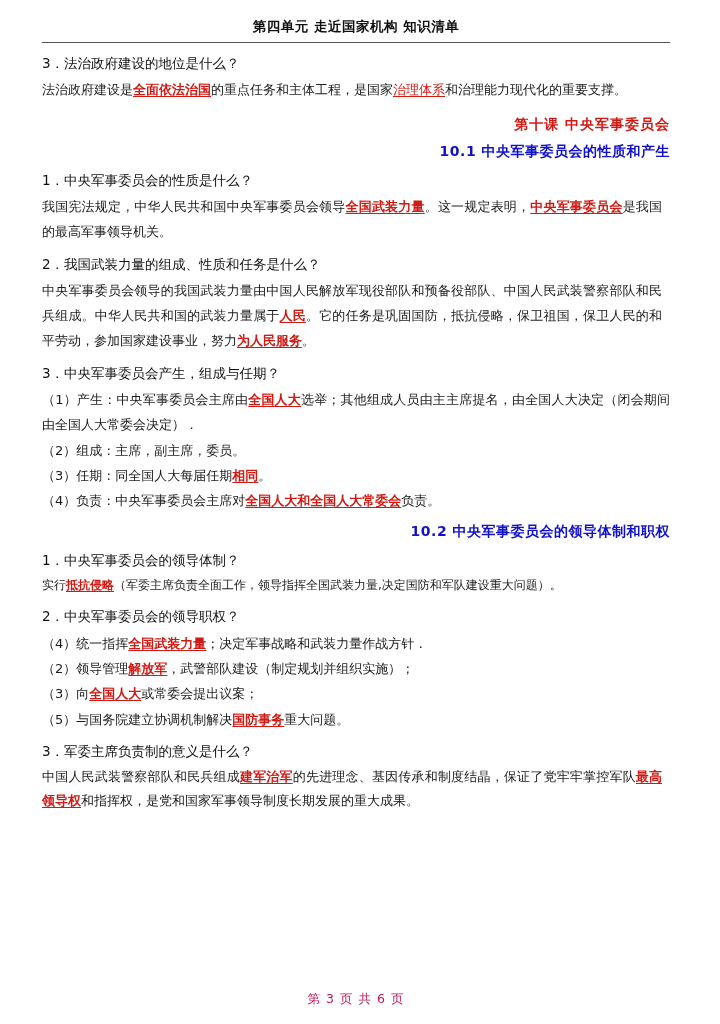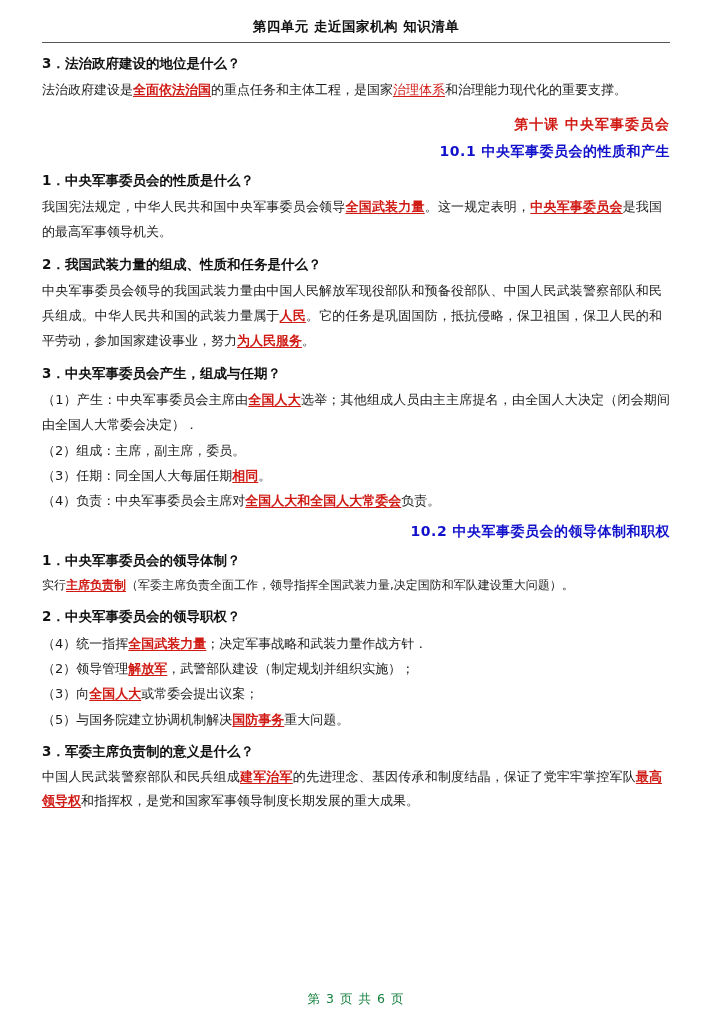--- a/index.html
+++ b/index.html
@@ -30,21 +30,21 @@
     letter-spacing: 0.5px;
     padding-bottom: 6px;
     color: #111;
   }
   .header-rule {
     border-bottom: 1px solid #555;
     margin: 0 0 10px 0;
   }
   
   .qline {
-    font-weight: bold;
+    font-weight: normal;
     font-size: 13.5px;
     margin: 9px 0 4px 0;
     line-height: 1.5;
     color: #111;
   }
   .ans {
     font-size: 13px;
     line-height: 1.95;
     margin: 0 8px 2px 0;
     text-align: justify;
@@ -88,21 +88,21 @@
     text-underline-offset: 2px;
   }
   .smallnote { font-size: 12px; }
   .footer {
     position: absolute;
     left: 0;
     right: 0;
     bottom: 16px;
     text-align: center;
     font-size: 12.5px;
-    color: #15803d;
+    color: #be185d;
     letter-spacing: 1px;
   }
   .tight { line-height: 1.85; }
 </style>
 </head>
 <body>
 
 <div class="page">
 
   <div class="doc-header">第四单元 走近国家机构 知识清单</div>
@@ -138,21 +138,21 @@
     <span>（3）任期：同全国人大每届任期</span><span class="u-red">相同</span><span>。</span>
   </div>
   <div class="sub">
     <span>（4）负责：中央军事委员会主席对</span><span class="u-red">全国人大和全国人大常委会</span><span>负责。</span>
   </div>
 
   <div class="section-title blue2">10.2 中央军事委员会的领导体制和职权</div>
 
   <div class="qline">1．中央军事委员会的领导体制？</div>
   <div class="ans smallnote">
-    <span>实行</span><span class="u-red">主席负责制</span><span>（军委主席负责全面工作，领导指挥全国武装力量,决定国防和军队建设重大问题）。</span>
+    <span>实行</span><span class="u-red">抵抗侵略</span><span>（军委主席负责全面工作，领导指挥全国武装力量,决定国防和军队建设重大问题）。</span>
   </div>
 
   <div class="qline">2．中央军事委员会的领导职权？</div>
   <div class="sub">
     <span>（4）统一指挥</span><span class="u-red">全国武装力量</span><span>；决定军事战略和武装力量作战方针．</span>
   </div>
   <div class="sub">
     <span>（2）领导管理</span><span class="u-red">解放军</span><span>，武警部队建设（制定规划并组织实施）；</span>
   </div>
   <div class="sub">

